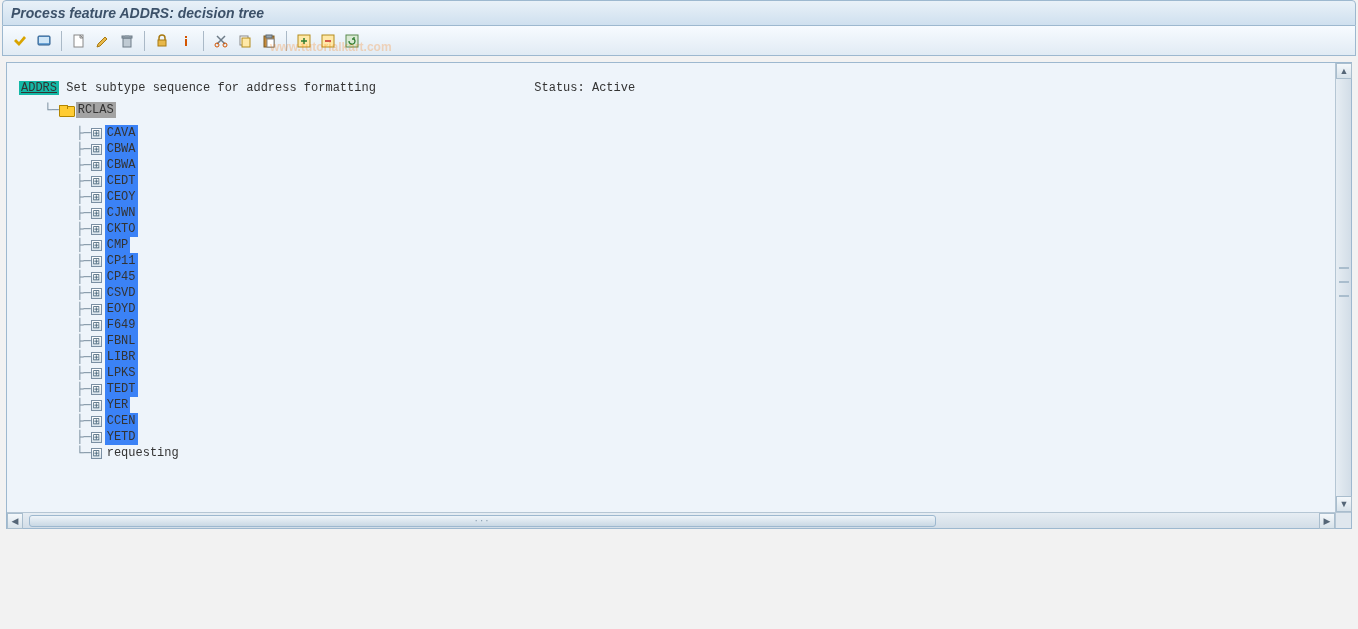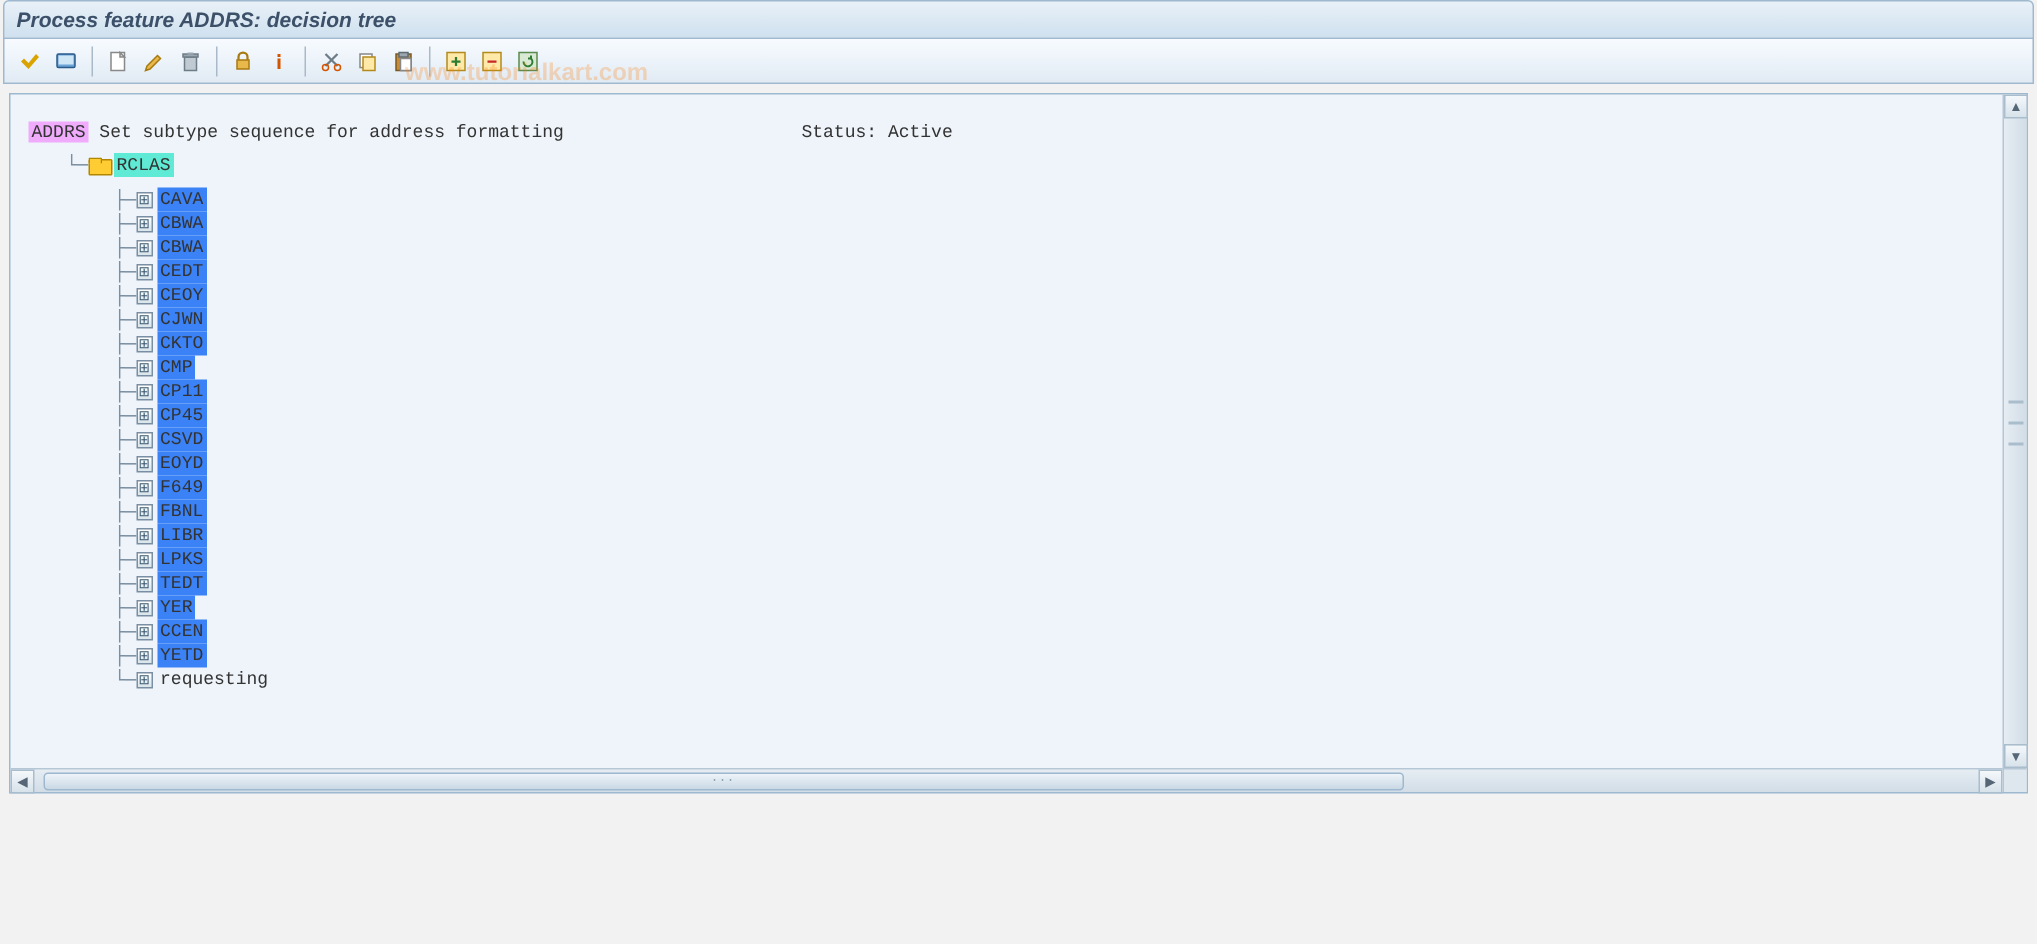--- a/index.html
+++ b/index.html
@@ -110,21 +110,21 @@
   .vgrip {
     position:absolute; top:45%; left:3px; width:10px; height:30px;
     display:flex; flex-direction:column; justify-content:space-between;
   }
   .vgrip div{height:2px;background:#a9bdcd;}
   
   .root-line {
     padding-left: 12px;
     white-space: pre;
   }
-  .hl-root { background:#f0abfc; padding:0 2px; }
+  .hl-root { background:#14b8a6; padding:0 2px;text-decoration:underline; }
   .status-label { margin-left: 0; margin-top: 32px; }
   .row-child {
     padding-left: 52px;
     display:flex; align-items:center;
     line-height:16px;
   }
   .row-leaf {
     padding-left: 80px;
     display:flex; align-items:center;
     line-height:16px;
@@ -139,35 +139,35 @@
     display:inline-block; position:relative;
   }
   .folder-icon::before{
     content:""; position:absolute; left:0; top:1px; width:14px; height:9px;
     background:#ffcc33; border:1px solid #b38600; border-radius:1px;
   }
   .folder-icon::after{
     content:""; position:absolute; left:0; top:0; width:7px; height:3px;
     background:#ffcc33; border:1px solid #b38600; border-bottom:none; border-radius:1px 1px 0 0;
   }
-  .hl-folder { background:#5eead4; padding:0 2px; }
+  .hl-folder { background:#a3a3a3; padding:0 2px; }
   .expand-box {
     width:11px;height:11px; border:1px solid #7a8fa3;
     background:linear-gradient(#fff,#d9e4ec);
     display:inline-flex;align-items:center;justify-content:center;
     font-size:9px; line-height:9px; color:#39596f; font-family:Arial;
     margin-right:3px; cursor:pointer;
   }
   .leaf-label { background:#3b82f6; padding:0 2px; cursor:pointer;}
   .leaf-label.plain { background:transparent; }
   .tree-child-desc { margin-left:4px; }
   
   .watermark {
     position:absolute; left:270px; top:40px;
-    font-size:16px; color:rgba(255,120,0,0.25);
+    font-size:12px; color:rgba(255,120,0,0.25);
     font-weight:bold; font-family:Arial;
     pointer-events:none; letter-spacing:0px;
   }
 </style>
 </head>
 <body>
 
 <div class="window">
 
   <div class="titlebar">

